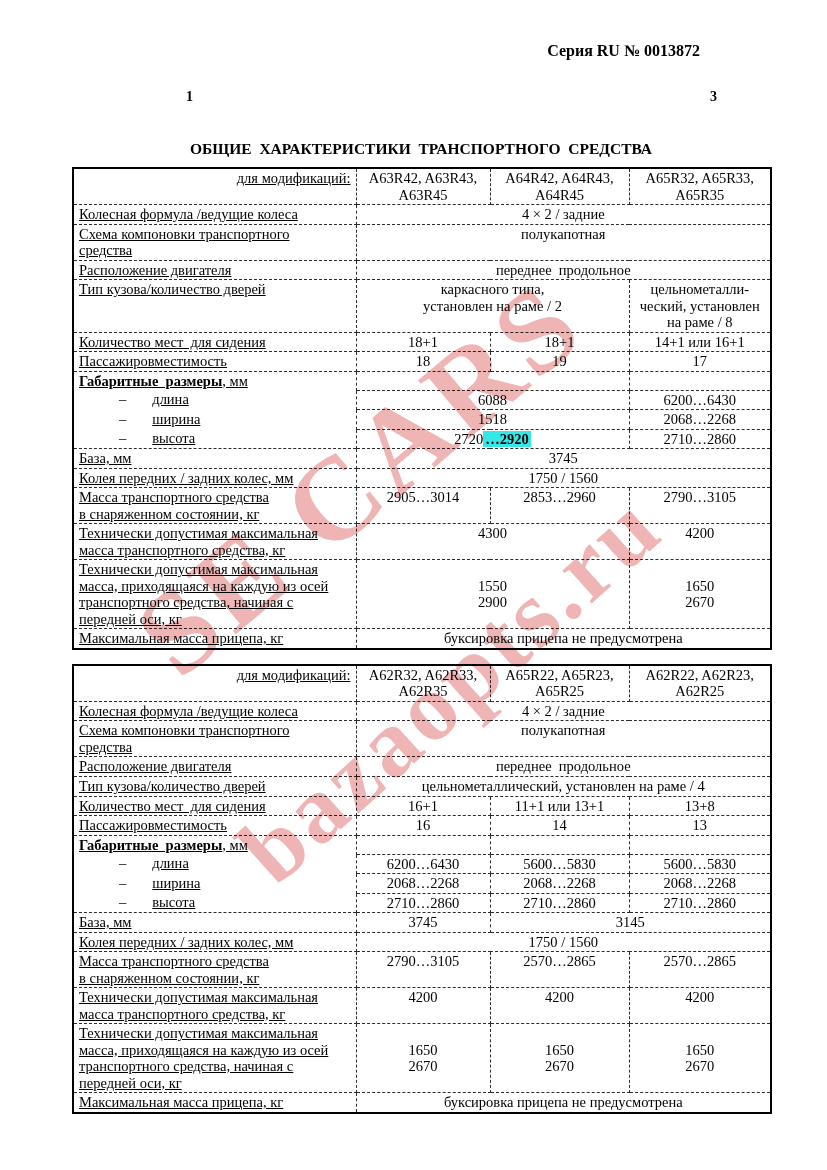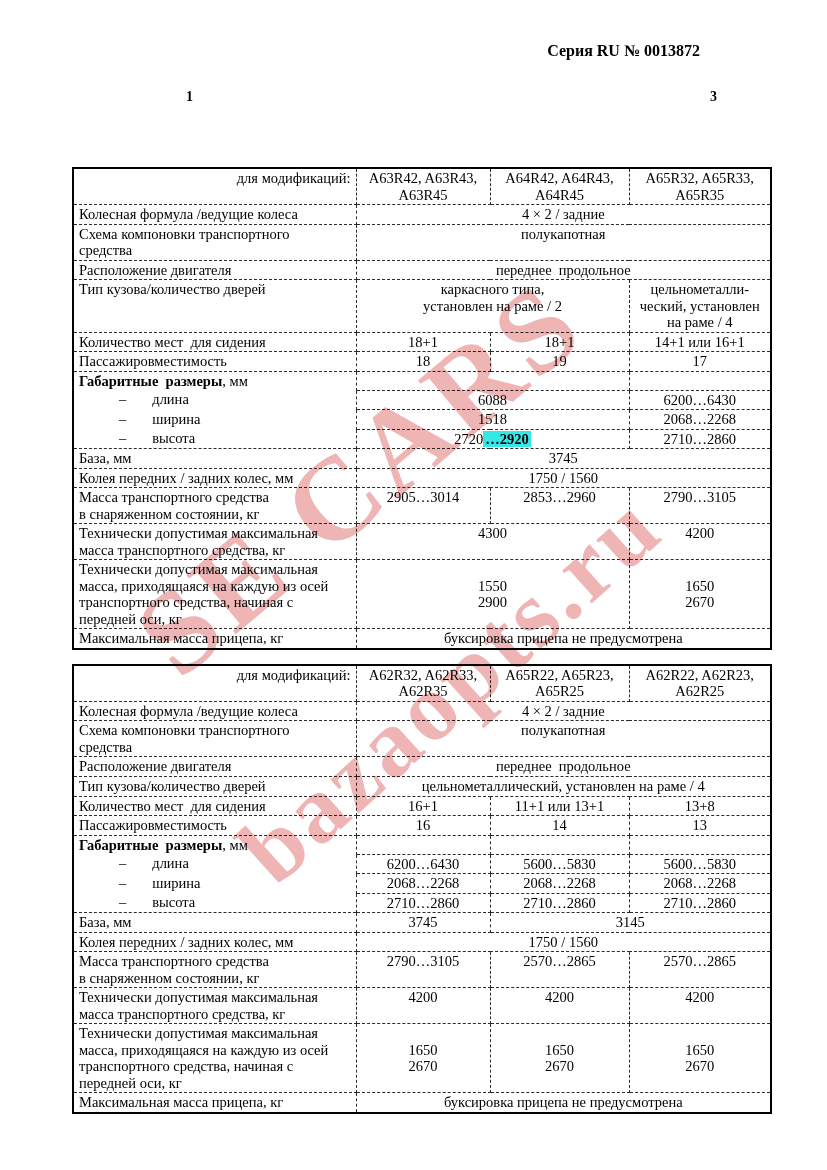--- a/index.html
+++ b/index.html
@@ -14,21 +14,21 @@
   .pagenum.right{left:710px;}
   .approval{position:absolute;top:110px;left:72px;width:698px;text-align:center;font-weight:bold;font-size:15px;}
   .doc-title{position:absolute;top:140px;left:72px;width:698px;text-align:center;font-weight:bold;font-size:15.5px;}
   .content{position:absolute;top:167px;left:72px;width:698px;}
   table.spec{border-collapse:collapse;width:698px;table-layout:fixed;border:2px solid #000;}
   table.spec + table.spec{margin-top:14px;}
   td{
     border:1px dashed #2b2b2b;padding:1px 5px;vertical-align:top;
     font-size:14.5px;line-height:1.14;white-space:pre-line;overflow:hidden;
   }
-  td.lbl{text-align:left;}
+  td.lbl{text-align:left;text-decoration:underline;}
   td.hdr-lbl{text-align:right;}
   td.col-hdr{font-weight:normal;text-align:center;}
   td.val{text-align:center;}
   td.mid{vertical-align:middle;}
   td.nb{border-top:none;border-bottom:none;}
   .dash{display:inline-block;margin-left:40px;margin-right:26px;}
   .hl{background:var(--hl-color,#35e8e8);padding:0 2px;font-weight:bold;}
   .watermark{
     position:absolute;inset:0;pointer-events:none;z-index:5;
     mix-blend-mode:multiply;opacity:.5;color:var(--wm-color,#e06c6c);
@@ -38,20 +38,21 @@
   .wm2{position:absolute;left:90px;top:640px;width:720px;text-align:center;font-size:96px;letter-spacing:4px;white-space:nowrap;transform:rotate(-42deg);line-height:1;}
 </style>
 </head>
 <body>
 
 <div class="page">
 
   <div class="series">Серия RU № 0013872</div>
   <div class="pagenum left">1</div>
   <div class="pagenum right">3</div>
+  <div class="doc-title">ОБЩИЕ&nbsp; ХАРАКТЕРИСТИКИ&nbsp; ТРАНСПОРТНОГО&nbsp; СРЕДСТВА</div>
 
   <div class="content">
     <table class="spec">
       <colgroup>
           <col style="width:283px">
           <col style="width:134px">
           <col style="width:139px">
           <col style="width:142px">
         </colgroup>
       <tbody>
@@ -76,21 +77,21 @@
           <tr>
             <td class="lbl">Расположение двигателя</td>
             <td class="val" colspan="3">переднее&nbsp; продольное</td>
           </tr>
           <tr>
             <td class="lbl">Тип кузова/количество дверей</td>
             <td class="val" colspan="2">каркасного типа,
 установлен на раме / 2</td>
             <td class="val">цельнометалли-
 ческий, установлен
-на раме / 4</td>
+на раме / 8</td>
           </tr>
           <tr>
             <td class="lbl">Количество мест&nbsp; для сидения</td>
             <td class="val">18+1</td>
             <td class="val">18+1</td>
             <td class="val">14+1 или 16+1</td>
           </tr>
           <tr>
             <td class="lbl">Пассажировместимость</td>
             <td class="val">18</td>

